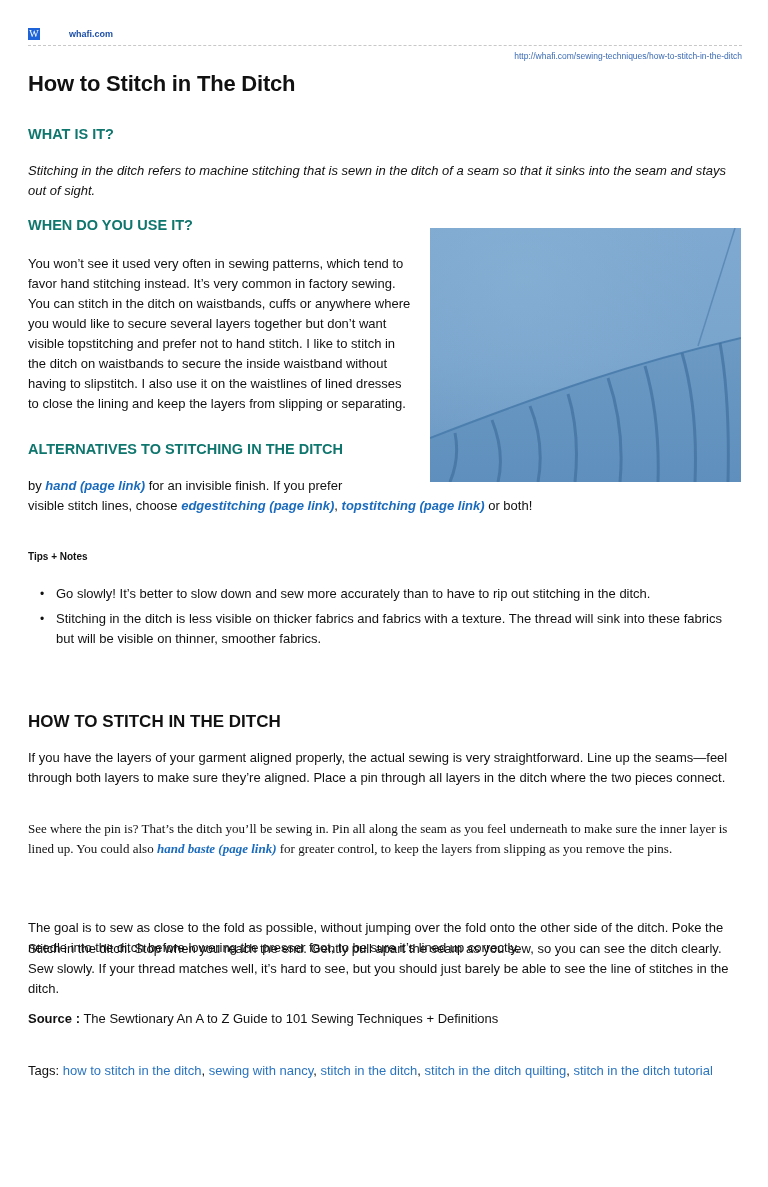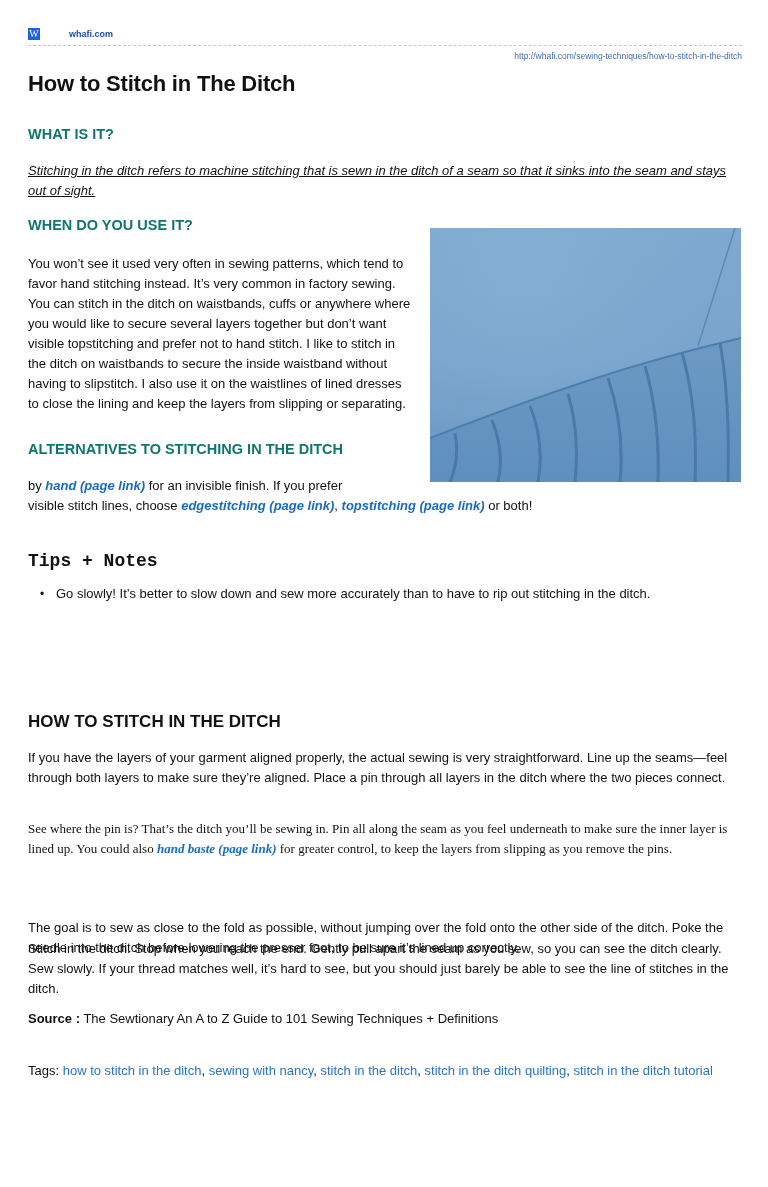--- a/index.html
+++ b/index.html
@@ -7,21 +7,21 @@
   body { font-family: "Liberation Sans", sans-serif; color: #111; position: relative; }
 
   .header { position: absolute; left: 28px; top: 27px; width: 714px; height: 20px; }
   .header .logo { position: absolute; left: 0; top: 1px; width: 12px; height: 12px; background: #1e64d8; color: #fff; font-family: "Liberation Serif", serif; font-size: 10px; line-height: 12px; text-align: center; }
   .header .site { position: absolute; left: 17px; top: 0; font-size: 9px; font-weight: bold; color: #1c4fa8; line-height: 14px; margin-left: 24px; }
   .header .url { position: absolute; right: 0; top: 0; font-size: 8.5px; color: #3b6bb5; line-height: 14px; margin-top: 22px; }
   .header .rule { position: absolute; left: 0; right: 0; top: 18px; border-top: 1px dashed #c8c8c8; }
 
   h1 { position: absolute; left: 28px; top: 71px; font-size: 22px; font-weight: bold; color: #111; letter-spacing: -0.2px; }
   h2 { position: absolute; left: 28px; font-size: 14.5px; font-weight: bold; color: #0f766e; }
-  h3 { position: absolute; left: 28px; font-size: 18px; font-weight: bold; color: #111; font-family: Liberation Mono, monospace; }
+  h3 { position: absolute; left: 28px; font-size: 10px; font-weight: bold; color: #111; }
   .big-h { position: absolute; left: 28px; font-size: 17px; font-weight: bold; color: #111; }
 
   p, .para { position: absolute; left: 28px; font-size: 13px; line-height: 20px; color: #111; }
   .italic { font-style: italic; }
   a.plink { color: #1a6bbd; font-weight: bold; font-style: italic; text-decoration: none; }
   a.tlink { color: #2a74c0; text-decoration: none; }
 
   .photo { position: absolute; left: 430px; top: 228px; width: 311px; height: 254px; overflow: hidden;
     background:
       radial-gradient(ellipse at 30% 20%, rgba(140,180,215,0.5), transparent 60%),
@@ -38,21 +38,21 @@
 <div class="header">
   <span class="logo">W</span>
   <span class="site">whafi.com</span>
   <span class="url">http://whafi.com/sewing-techniques/how-to-stitch-in-the-ditch</span>
   <div class="rule"></div>
 </div>
 
 <h1>How to Stitch in The Ditch</h1>
 
 <h2 style="top:126px;">WHAT IS IT?</h2>
-<p class="italic" style="top:161px; width:714px;text-decoration:underline;">Stitching in the ditch refers to machine stitching that is sewn in the ditch of a seam so that it sinks into the seam and stays out of sight.</p>
+<p class="italic" style="top:161px; width:714px;">Stitching in the ditch refers to machine stitching that is sewn in the ditch of a seam so that it sinks into the seam and stays out of sight.</p>
 
 <h2 style="top:217px;">WHEN DO YOU USE IT?</h2>
 <p style="top:254px; width:385px;">You won’t see it used very often in sewing patterns, which tend to favor hand stitching instead. It’s very common in factory sewing. You can stitch in the ditch on waistbands, cuffs or anywhere where you would like to secure several layers together but don’t want visible topstitching and prefer not to hand stitch. I like to stitch in the ditch on waistbands to secure the inside waistband without having to slipstitch. I also use it on the waistlines of lined dresses to close the lining and keep the layers from slipping or separating.</p>
 
 <div class="photo">
   <svg width="311" height="254" viewBox="0 0 311 254">
     <defs>
       <linearGradient id="g1" x1="0" y1="0" x2="0" y2="1">
         <stop offset="0" stop-color="#6c9ac4"></stop>
         <stop offset="1" stop-color="#5f8fbd"></stop>
@@ -76,20 +76,21 @@
 
 <h2 style="top:441px;">ALTERNATIVES TO STITCHING IN THE DITCH</h2>
 <div class="para" style="top:476px; width:714px;">
   <div><span>by </span><a class="plink" href="#">hand (page link)</a><span> for an invisible finish. If you prefer</span></div>
   <div><span>visible stitch lines, choose </span><a class="plink" href="#">edgestitching (page link)</a><span>, </span><a class="plink" href="#">topstitching (page link)</a><span> or both!</span></div>
 </div>
 
 <h3 style="top:551px;">Tips + Notes</h3>
 <ul class="tips">
   <li>Go slowly! It’s better to slow down and sew more accurately than to have to rip out stitching in the ditch.</li>
+  <li>Stitching in the ditch is less visible on thicker fabrics and fabrics with a texture. The thread will sink into these fabrics but will be visible on thinner, smoother fabrics.</li>
 </ul>
 
 <div class="big-h" style="top:712px;">HOW TO STITCH IN THE DITCH</div>
 <p style="top:748px; width:714px;">If you have the layers of your garment aligned properly, the actual sewing is very straightforward. Line up the seams—feel through both layers to make sure they’re aligned. Place a pin through all layers in the ditch where the two pieces connect.</p>
 <p style="top:819px; width:714px;font-family:Liberation Serif, serif;"><span>See where the pin is? That’s the ditch you’ll be sewing in. Pin all along the seam as you feel underneath to make sure the inner layer is lined up. You could also </span><a class="plink" href="#">hand baste (page link)</a><span> for greater control, to keep the layers from slipping as you remove the pins.</span></p>
 <p style="top:888px; width:714px;margin-top:30px;">The goal is to sew as close to the fold as possible, without jumping over the fold onto the other side of the ditch. Poke the needle into the ditch before lowering the presser foot, to be sure it’s lined up correctly.</p>
 <p style="top:939px; width:714px;">Stitch in the ditch. Stop when you reach the end. Gently pull apart the seam as you sew, so you can see the ditch clearly. Sew slowly. If your thread matches well, it’s hard to see, but you should just barely be able to see the line of stitches in the ditch.</p>
 
 <div class="para" style="top:1009px; width:714px;">
   <div><b>Source :</b><span> The Sewtionary An A to Z Guide to 101 Sewing Techniques + Definitions</span></div>

